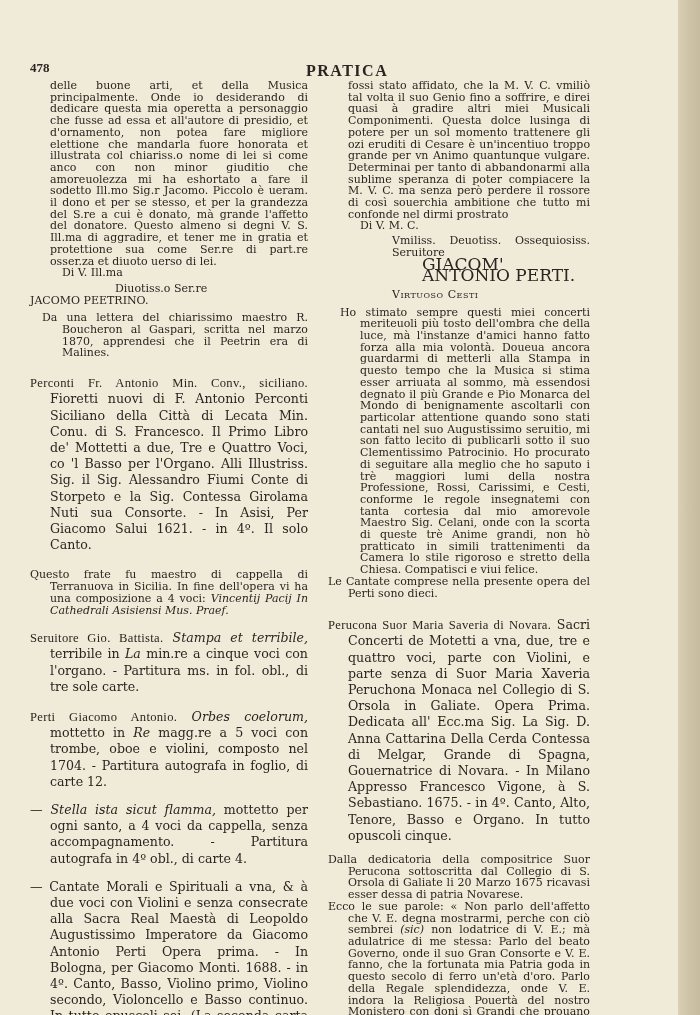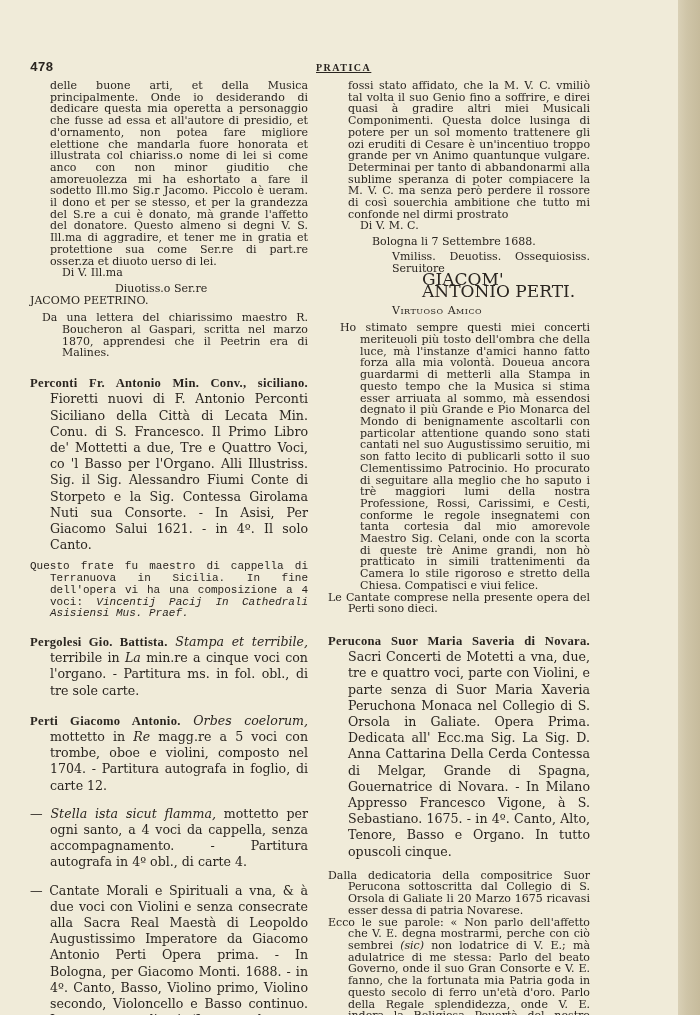--- a/index.html
+++ b/index.html
@@ -1,76 +1,75 @@
 <!DOCTYPE html>
 <html><head>
 <meta charset="utf-8">
 <style>
   html,body{margin:0;padding:0;}
   body{width:700px;height:1015px;background:#ece6d2;position:relative;overflow:hidden;font-family:"DejaVu Serif","Liberation Serif",serif;color:#2a2520;}
   .page{position:absolute;left:0;top:0;width:678px;height:1015px;background:#f0ebd9;}
   .edge{position:absolute;left:678px;top:0;width:22px;height:1015px;background:linear-gradient(90deg,#d9d0b6,#cfc5a8 40%,#c6bb9c);}
-  .pnum{position:absolute;left:30px;top:60px;font-size:13px;font-weight:bold;font-family:Liberation Mono, monospace;}
-  .rhead{position:absolute;left:316px;top:62px;font-size:10px;letter-spacing:1.5px;font-weight:bold;font-family:"Liberation Serif",serif;text-decoration:underline;}
+  .pnum{position:absolute;left:30px;top:60px;font-size:13px;font-weight:bold;font-family:Liberation Serif, serif;}
+  .rhead{position:absolute;left:306px;top:62px;font-size:16px;letter-spacing:1.5px;font-weight:bold;font-family:"Liberation Serif",serif;}
   .col{position:absolute;top:80px;}
   .left{left:30px;width:278px;}
   .right{left:328px;width:262px;}
   .small{font-size:11px;line-height:11.7px;text-align:justify;}
   .big{font-size:12.6px;line-height:16.2px;text-align:justify;}
   .ind{padding-left:20px;}
   .hang{padding-left:20px;text-indent:-20px;}
   .entry{padding-left:20px;text-indent:-20px;margin-top:14px;}
-  .head{font-weight:bold;font-family:"Liberation Serif",serif;letter-spacing:.3px;}
+  .head{font-weight:normal;font-family:"Liberation Serif",serif;letter-spacing:.3px;}
   .dash{padding-left:20px;text-indent:-20px;margin-top:12px;}
   i{font-style:italic;}
   .sig{text-align:left;}
   .center{text-align:center;}
   .sc{font-variant:small-caps;letter-spacing:.5px;}
   p{margin:0;}
   .gap6{margin-top:6px;margin-left:12px;}
-  .gap4{margin-top:8px;font-family:Liberation Mono, monospace;}
+  .gap4{margin-top:16px;}
 </style>
 </head>
 <body>
 
 <div class="page"></div>
 <div class="edge"></div>
 
 <div class="pnum">478</div>
 <div class="rhead">PRATICA</div>
 
 <div class="col left">
   <p class="small ind">delle buone arti, et della Musica principalmente. Onde io desiderando di dedicare questa mia operetta a personaggio che fusse ad essa et all'autore di presidio, et d'ornamento, non potea fare migliore elettione che mandarla fuore honorata et illustrata col chiariss.o nome di lei si come anco con non minor giuditio che amoreuolezza mi ha eshortato a fare il sodetto Ill.mo Sig.r Jacomo. Piccolo è ueram. il dono et per se stesso, et per la grandezza del S.re a cui è donato, mà grande l'affetto del donatore. Questo almeno si degni V. S. Ill.ma di aggradire, et tener me in gratia et protettione sua come Ser.re di part.re osser.za et diuoto uerso di lei.</p>
   <p class="small" style="padding-left:32px">Di V. Ill.ma</p>
   <p class="small" style="padding-left:85px;margin-top:4px">Diuotiss.o Ser.re</p>
   <p class="small sig" style="font-size:11px">JACOMO PEETRINO.</p>
   <p class="small hang gap6">Da una lettera del chiarissimo maestro R. Boucheron al Gaspari, scritta nel marzo 1870, apprendesi che il Peetrin era di Malines.</p>
 
   <p class="big entry" style="margin-top:16px"><span class="head">Perconti Fr. Antonio Min. Conv., siciliano.</span> <span>Fioretti nuovi di F. Antonio Perconti Siciliano della Città di Lecata Min. Conu. di S. Francesco. Il Primo Libro de' Mottetti a due, Tre e Quattro Voci, co 'l Basso per l'Organo. Alli Illustriss. Sig. il Sig. Alessandro Fiumi Conte di Storpeto e la Sig. Contessa Girolama Nuti sua Consorte. - In Asisi, Per Giacomo Salui 1621. - in 4º. Il solo Canto.</span></p>
   <p class="small hang gap4"><span>Questo frate fu maestro di cappella di Terranuova in Sicilia. In fine dell'opera vi ha una composizione a 4 voci:</span> <i>Vincentij Pacij In Cathedrali Asisiensi Mus. Praef.</i></p>
 
-  <p class="big entry"><span class="head">Pergolesi Gio. Battista.</span> <i>Stampa et terribile,</i> <span>terribile in</span> <i>La</i> <span>min.re a cinque voci con l'organo. - Partitura ms. in fol. obl., di tre sole carte.</span></p>
+  <p class="big entry"><span class="head">Seruitore Gio. Battista.</span> <i>Stampa et terribile,</i> <span>terribile in</span> <i>La</i> <span>min.re a cinque voci con l'organo. - Partitura ms. in fol. obl., di tre sole carte.</span></p>
 
   <p class="big entry"><span class="head">Perti Giacomo Antonio.</span> <i>Orbes coelorum,</i> <span>mottetto in</span> <i>Re</i> <span>magg.re a 5 voci con trombe, oboe e violini, composto nel 1704. - Partitura autografa in foglio, di carte 12.</span></p>
 
   <p class="big dash"><span>—</span> <i>Stella ista sicut flamma,</i> <span>mottetto per ogni santo, a 4 voci da cappella, senza accompagnamento. - Partitura autografa in 4º obl., di carte 4.</span></p>
 
   <p class="big dash"><span>—</span> <span>Cantate Morali e Spirituali a vna, &amp; à due voci con Violini e senza consecrate alla Sacra Real Maestà di Leopoldo Augustissimo Imperatore da Giacomo Antonio Perti Opera prima. - In Bologna, per Giacomo Monti. 1688. - in 4º. Canto, Basso, Violino primo, Violino secondo, Violoncello e Basso continuo. In tutto opuscoli sei. (La seconda carta ha ciò che qui trascrivesi):</span></p>
 
   <p class="small center" style="margin-top:10px;font-size:10.5px">Sacra Cesarea Real Maestà.</p>
 
 </div>
 
 <div class="col right">
   <p class="small ind">fossi stato affidato, che la M. V. C. vmiliò tal volta il suo Genio fino a soffrire, e direi quasi à gradire altri miei Musicali Componimenti. Questa dolce lusinga di potere per un sol momento trattenere gli ozi eruditi di Cesare è un'incentiuo troppo grande per vn Animo quantunque vulgare. Determinai per tanto di abbandonarmi alla sublime speranza di poter compiacere la M. V. C. ma senza però perdere il rossore di così souerchia ambitione che tutto mi confonde nel dirmi prostrato</p>
   <p class="small" style="padding-left:32px">Di V. M. C.</p>
-  <p class="small" style="padding-left:44px;margin-top:4px">Bologna li 7 Settembre 1688.</p>
   <p class="small" style="padding-left:64px;margin-top:3px">Vmiliss. Deuotiss. Ossequiosiss. Seruitore</p>
   <p class="small" style="padding-left:94px;font-size:17px">GIACOM' ANTONIO PERTI.</p>
-  <p class="small sc" style="padding-left:64px;margin-top:7px">Virtuoso Amico</p>
+  <p class="small sc" style="padding-left:64px;margin-top:7px">Virtuoso Cesti</p>
   <p class="small hang gap6">Ho stimato sempre questi miei concerti meriteuoli più tosto dell'ombra che della luce, mà l'instanze d'amici hanno fatto forza alla mia volontà. Doueua ancora guardarmi di metterli alla Stampa in questo tempo che la Musica si stima esser arriuata al sommo, mà essendosi degnato il più Grande e Pio Monarca del Mondo di benignamente ascoltarli con particolar attentione quando sono stati cantati nel suo Augustissimo seruitio, mi son fatto lecito di publicarli sotto il suo Clementissimo Patrocinio. Ho procurato di seguitare alla meglio che ho saputo i trè maggiori lumi della nostra Professione, Rossi, Carissimi, e Cesti, conforme le regole insegnatemi con tanta cortesia dal mio amorevole Maestro Sig. Celani, onde con la scorta di queste trè Anime grandi, non hò pratticato in simili trattenimenti da Camera lo stile rigoroso e stretto della Chiesa. Compatisci e viui felice.</p>
   <p class="small hang">Le Cantate comprese nella presente opera del Perti sono dieci.</p>
 
   <p class="big entry" style="margin-top:18px"><span class="head">Perucona Suor Maria Saveria di Novara.</span> <span>Sacri Concerti de Motetti a vna, due, tre e quattro voci, parte con Violini, e parte senza di Suor Maria Xaveria Peruchona Monaca nel Collegio di S. Orsola in Galiate. Opera Prima. Dedicata all' Ecc.ma Sig. La Sig. D. Anna Cattarina Della Cerda Contessa di Melgar, Grande di Spagna, Gouernatrice di Novara. - In Milano Appresso Francesco Vigone, à S. Sebastiano. 1675. - in 4º. Canto, Alto, Tenore, Basso e Organo. In tutto opuscoli cinque.</span></p>
 
   <p class="small hang" style="margin-top:10px">Dalla dedicatoria della compositrice Suor Perucona sottoscritta dal Collegio di S. Orsola di Galiate li 20 Marzo 1675 ricavasi esser dessa di patria Novarese.</p>
   <p class="small hang"><span>Ecco le sue parole: « Non parlo dell'affetto che V. E. degna mostrarmi, perche con ciò sembrei</span> <i>(sic)</i> <span>non lodatrice di V. E.; mà adulatrice di me stessa: Parlo del beato Governo, onde il suo Gran Consorte e V. E. fanno, che la fortunata mia Patria goda in questo secolo di ferro un'età d'oro. Parlo della Regale splendidezza, onde V. E. indora la Religiosa Pouertà del nostro Monistero con doni sì Grandi che prouano esser Virtù sol propria de Prencipi la magnificenza . . . . ».</span></p>
 </div>
 
 </body></html>

